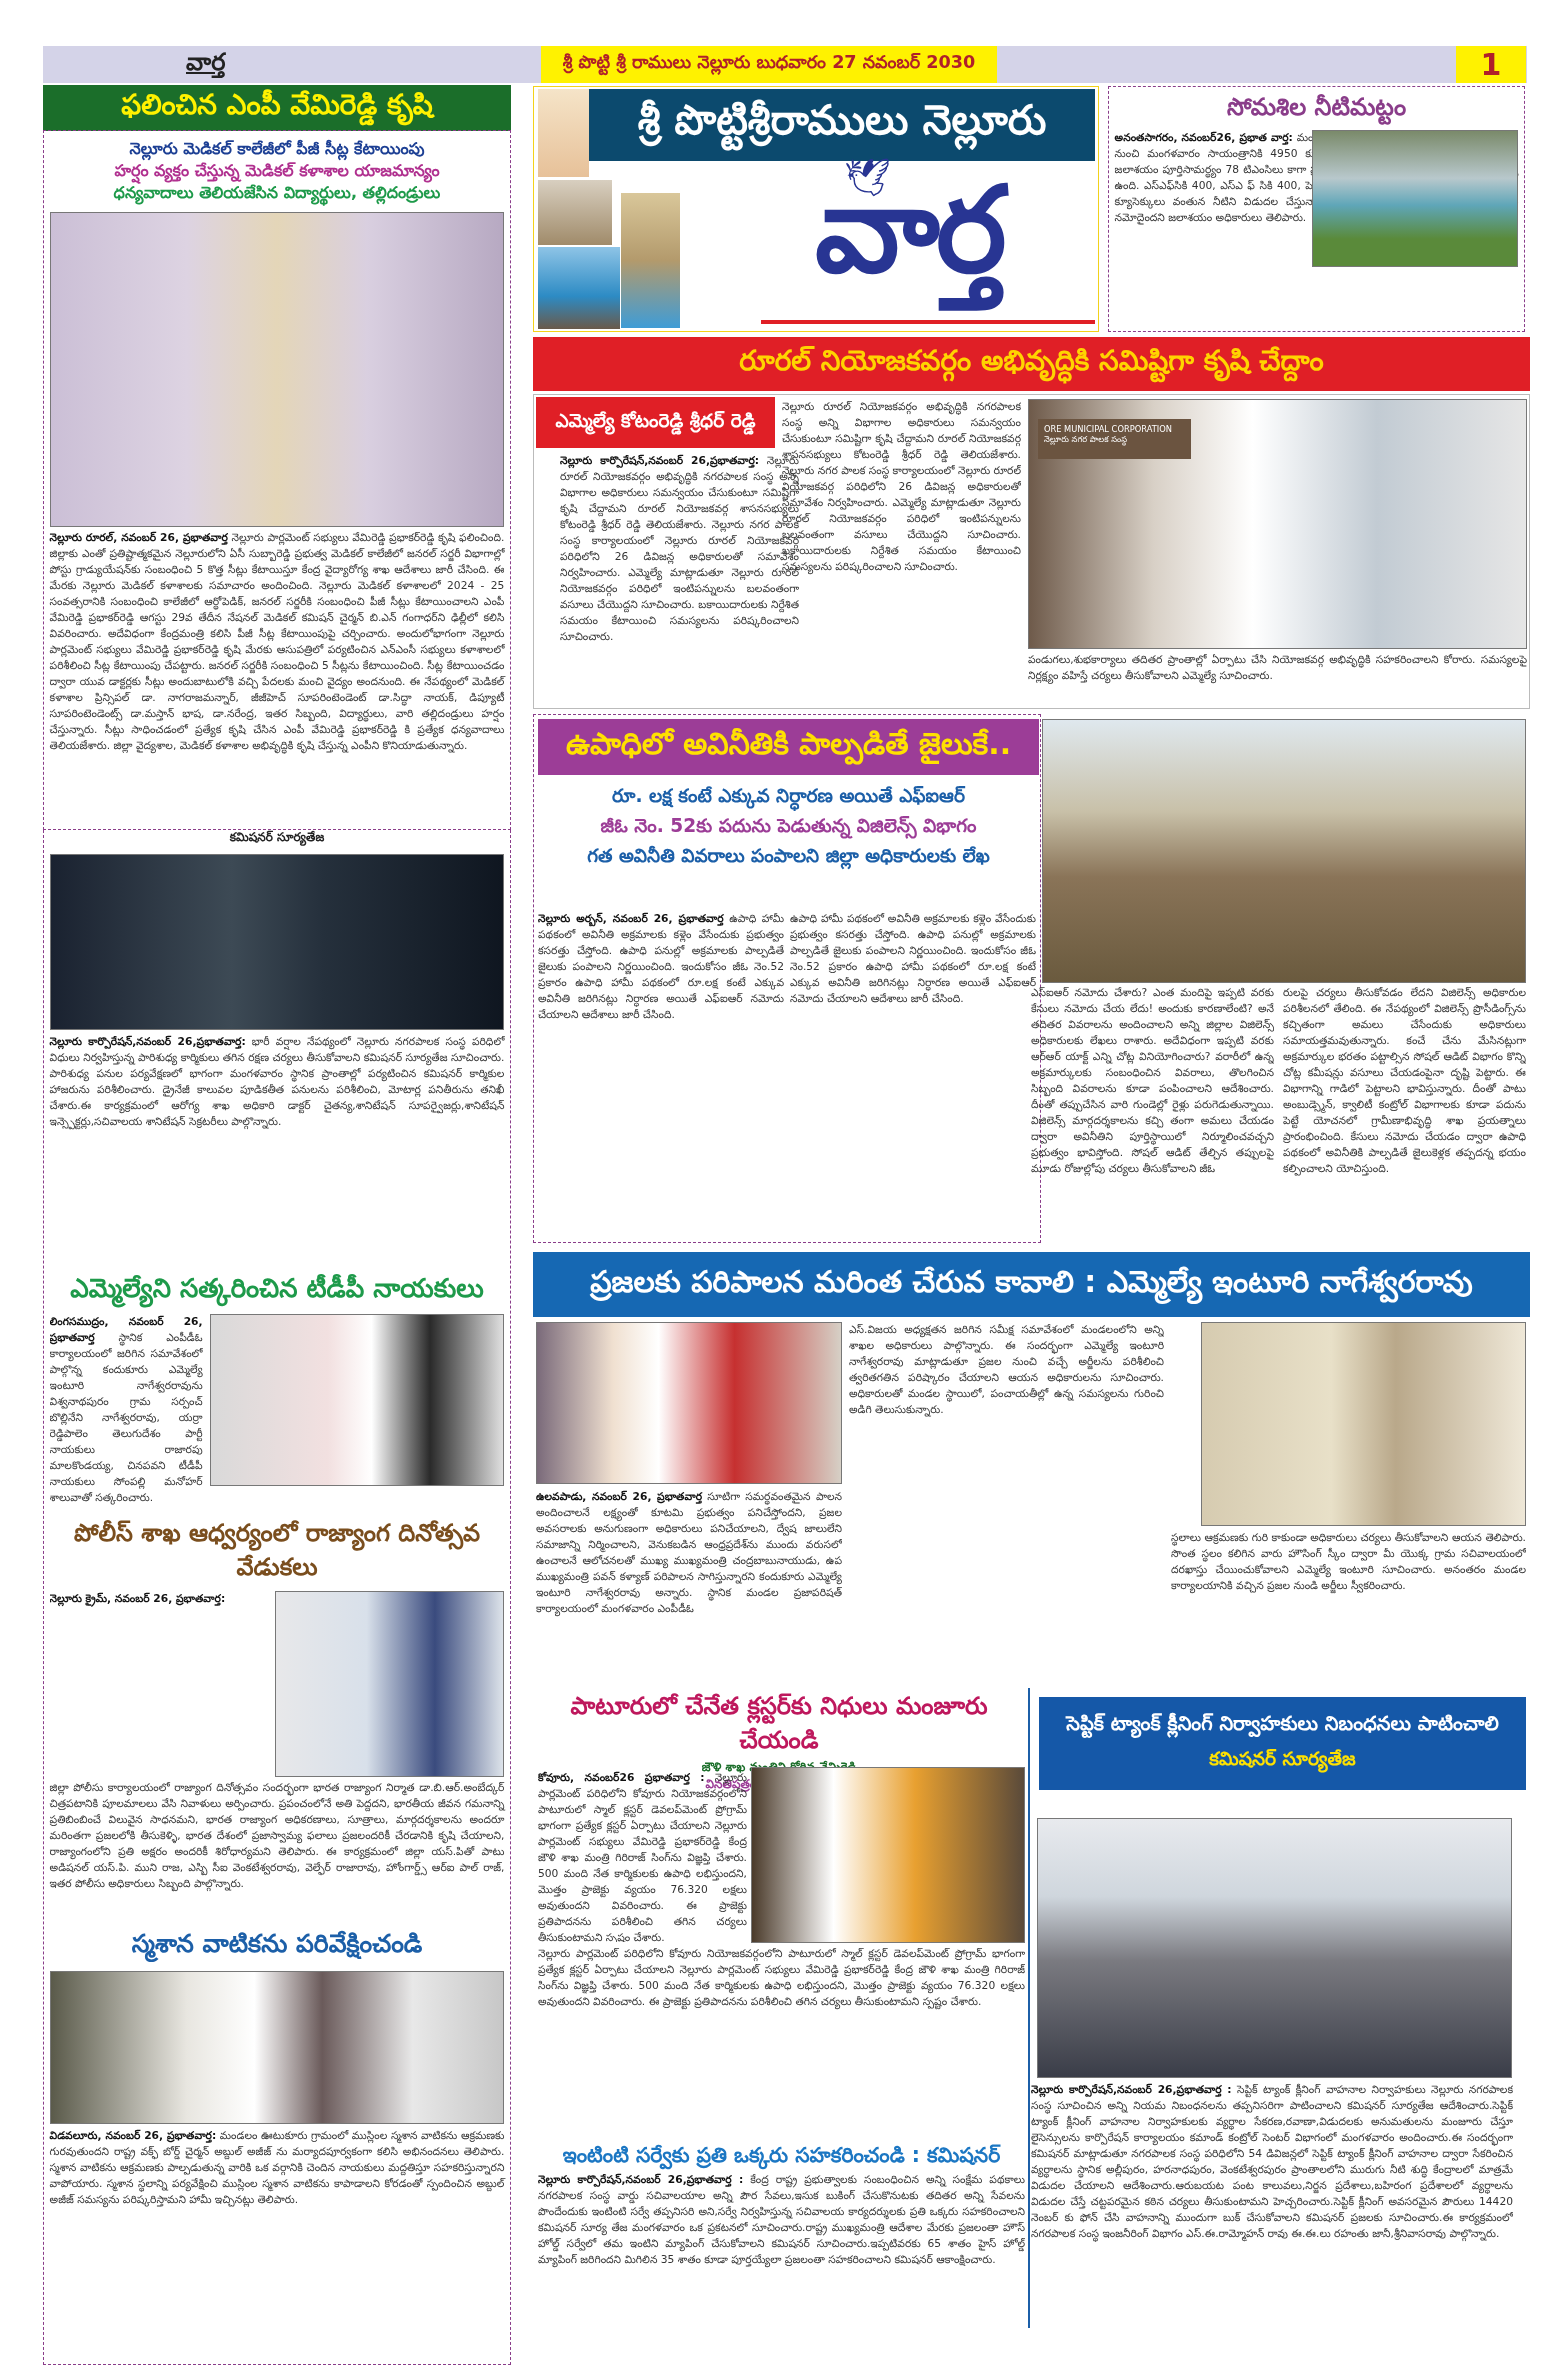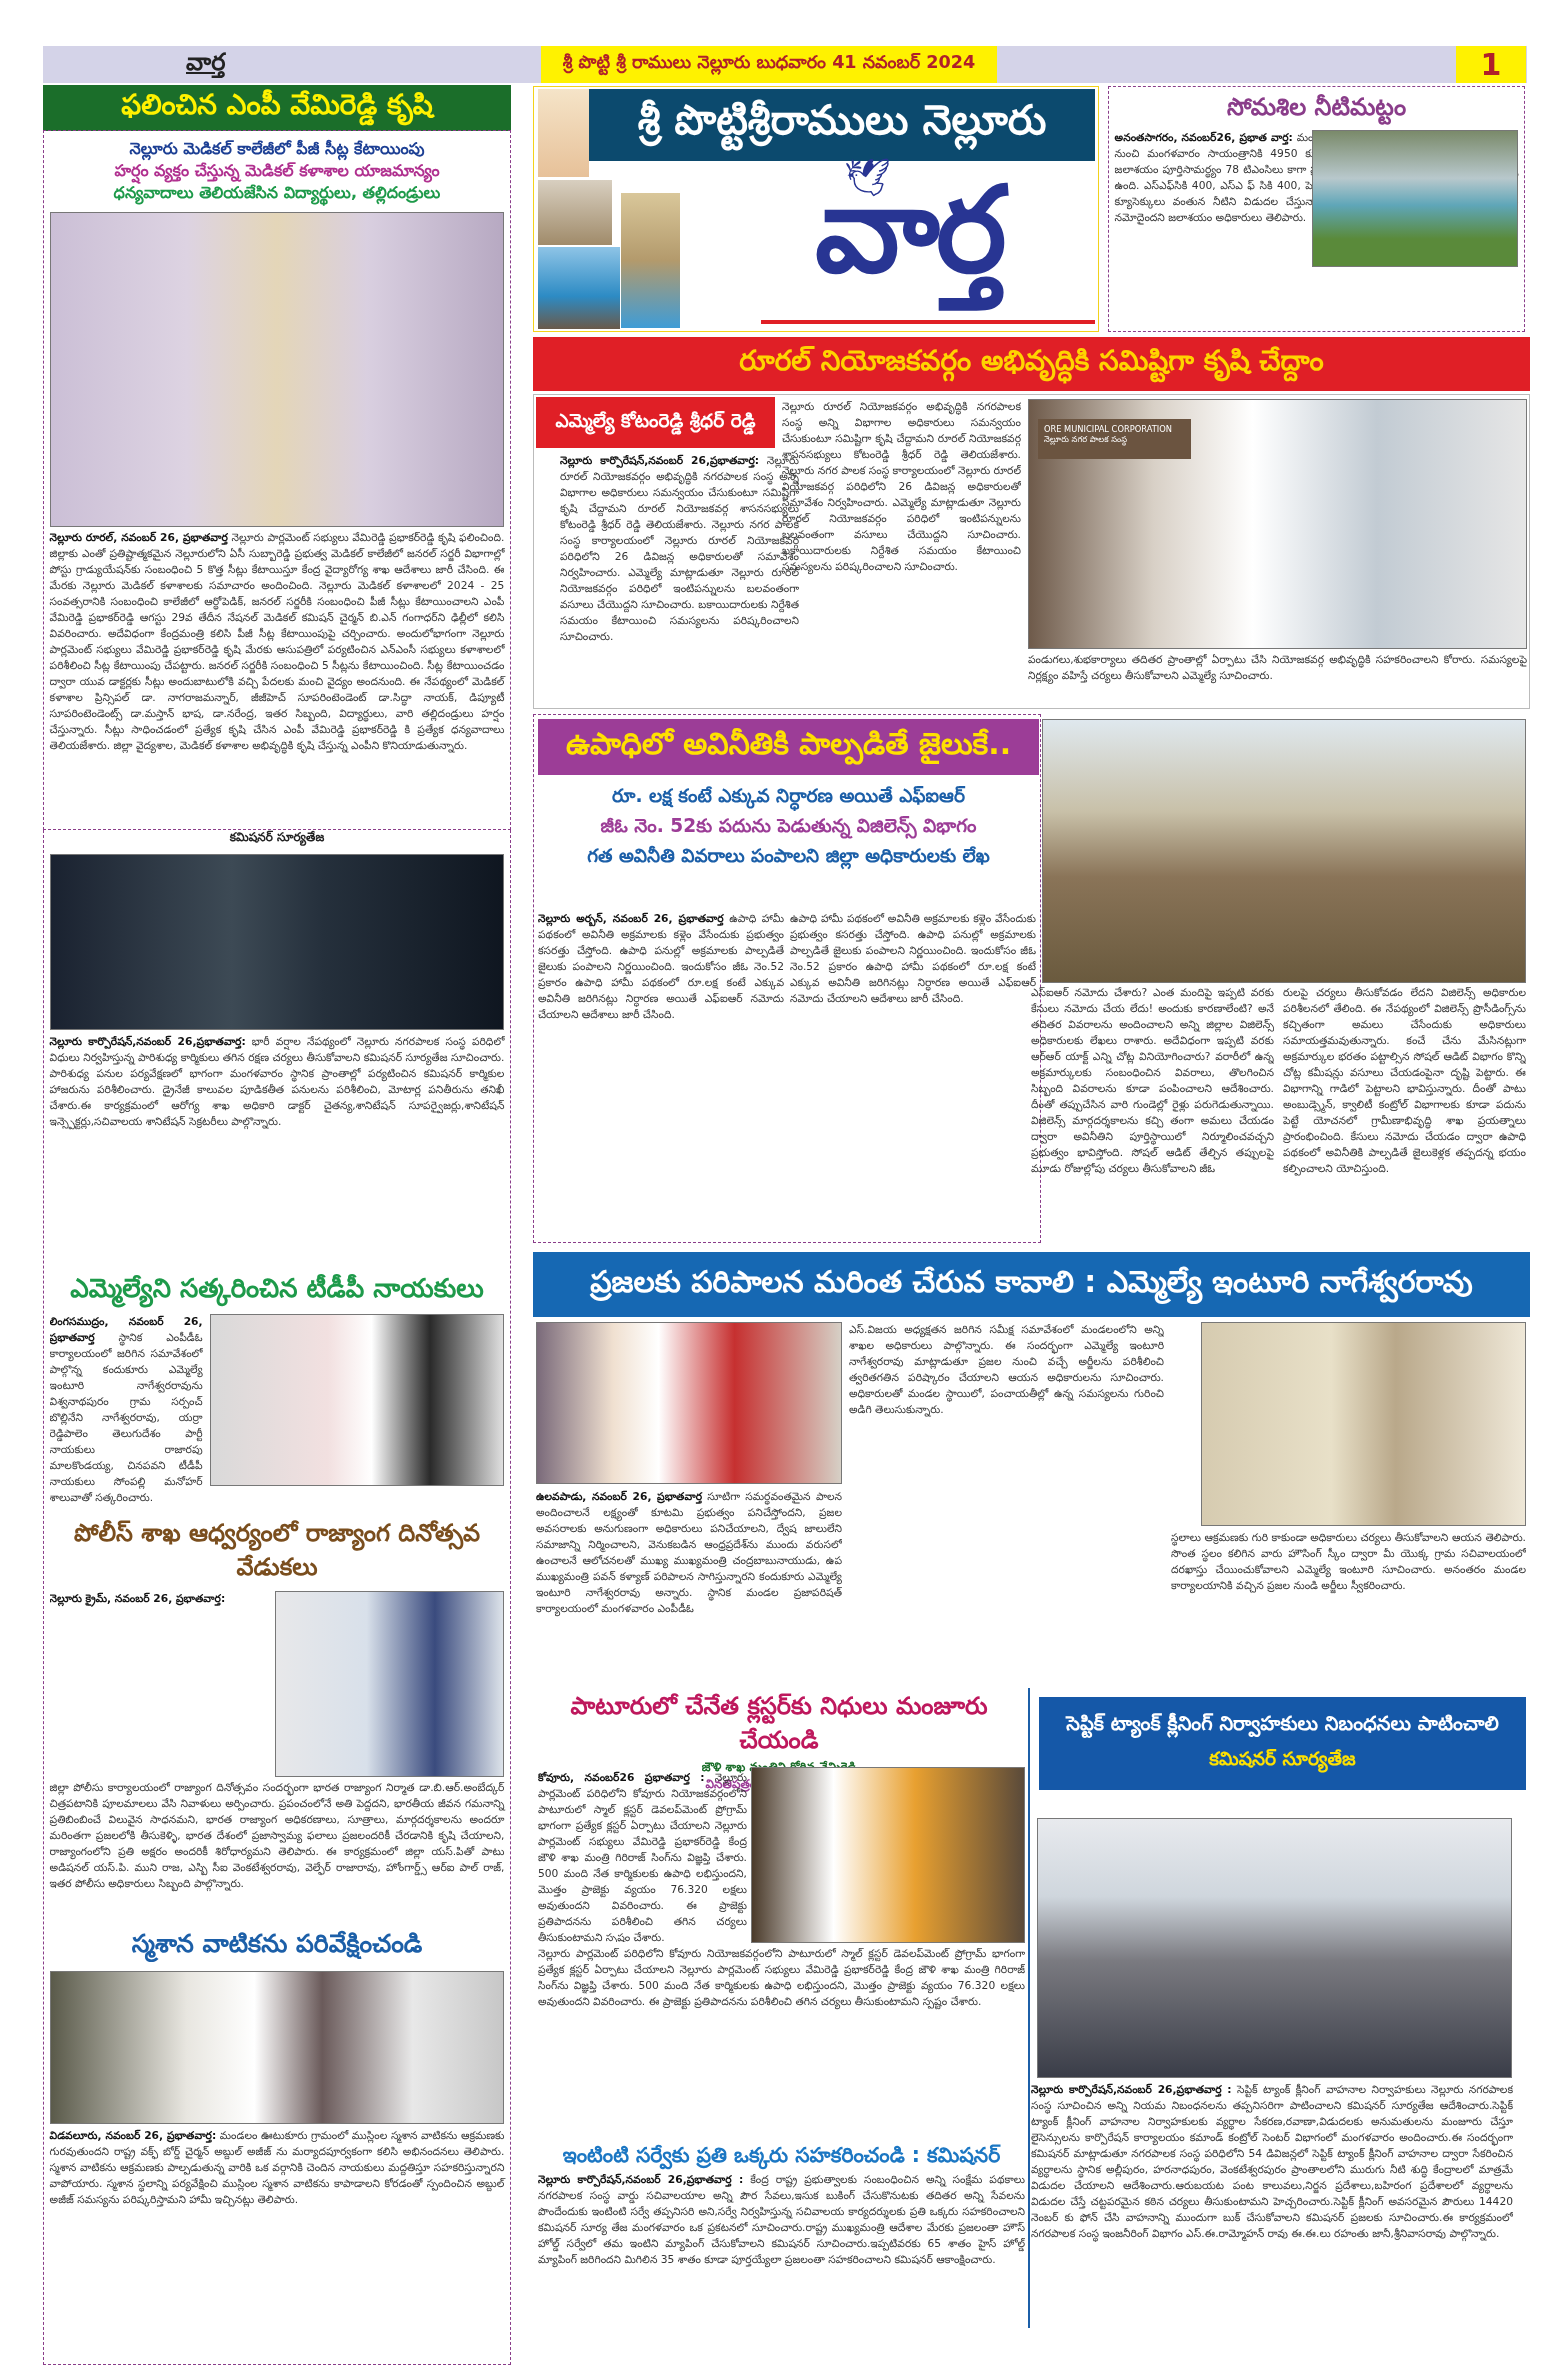--- a/index.html
+++ b/index.html
@@ -23,21 +23,21 @@
   .red-banner { left: 533px; top: 337px; width: 997px; height: 54px; background: #e01f26; color: #ffd400; font-size: 28px; font-weight: bold; display:flex; align-items:center; justify-content:center; }
   .purple-banner { left: 538px; top: 719px; width: 501px; height: 56px; background: #9c3d97; color: #ffe100; font-size: 30px; font-weight: bold; display:flex; align-items:center; justify-content:center; }
   .blue-banner { left: 533px; top: 1252px; width: 997px; height: 65px; background: #1668b3; color: #fff; font-size: 30px; font-weight: bold; display:flex; align-items:center; justify-content:center; }
   .blue-box { left: 1039px; top: 1697px; width: 487px; height: 93px; background: #1558a8; color:#fff; text-align:center; font-weight:bold; }
 </style>
 </head>
 <body>
 
 <div class="abs hdrbar"></div>
 <div class="abs hdr-logo">వార్త</div>
-<div class="abs hdr-date">శ్రీ పొట్టి శ్రీ రాములు నెల్లూరు బుధవారం 41 నవంబర్ 2024</div>
+<div class="abs hdr-date">శ్రీ పొట్టి శ్రీ రాములు నెల్లూరు బుధవారం 27 నవంబర్ 2030</div>
 <div class="abs hdr-page">1</div>
 
 <div class="abs head-green">ఫలించిన ఎంపీ వేమిరెడ్డి కృషి</div>
 <div class="abs dash" style="left:43px;top:130px;width:468px;height:700px;">
   <div style="padding-top:7.4px;">
     <div class="subhead" style="color:#1c3f94;">నెల్లూరు మెడికల్ కాలేజీలో పీజీ సీట్ల కేటాయింపు</div>
     <div class="subhead" style="color:#b0308f;">హర్షం వ్యక్తం చేస్తున్న మెడికల్ కళాశాల యాజమాన్యం</div>
     <div class="subhead" style="color:#1e9a4a;">ధన్యవాదాలు తెలియజేసిన విద్యార్థులు, తల్లిదండ్రులు</div>
   </div>
   <div class="photo" style="margin:7.4px 5.6px 0 5.6px;height:315px;background:linear-gradient(90deg,#cbbfd6 0,#ddd3e2 30%,#e4d6b8 50%,#d9cfe0 70%,#b7a9c2 100%);"></div>

